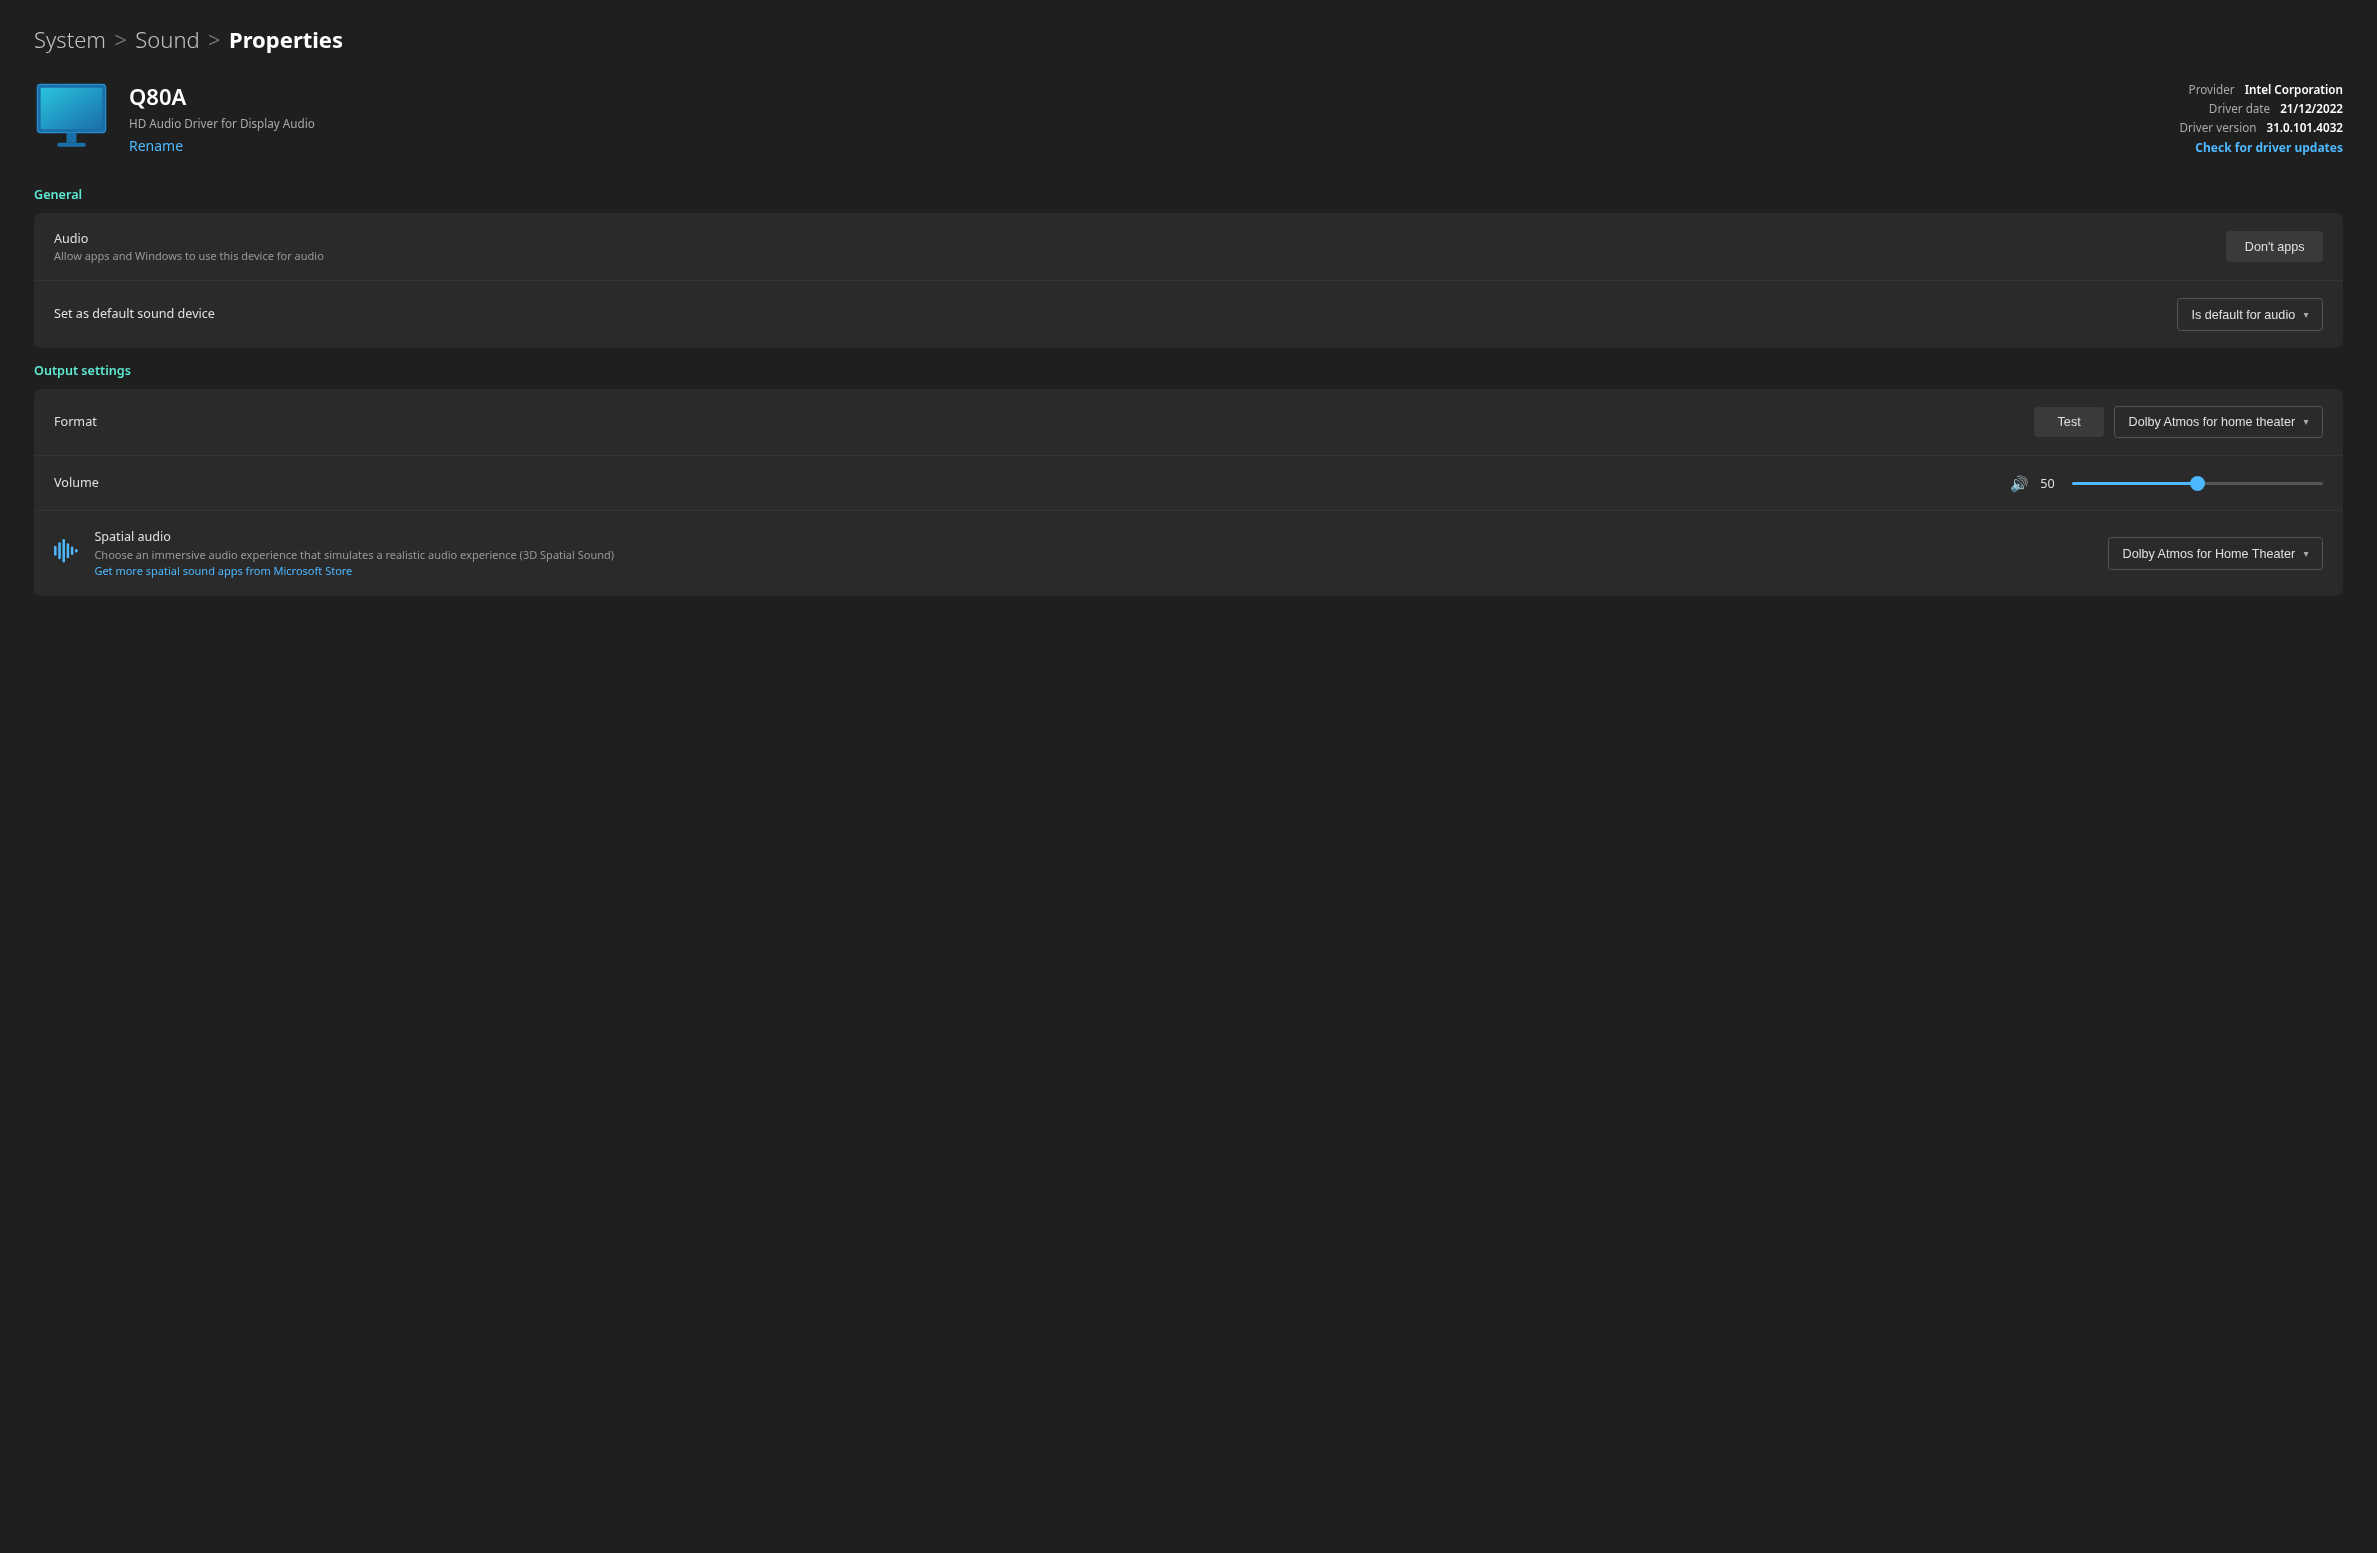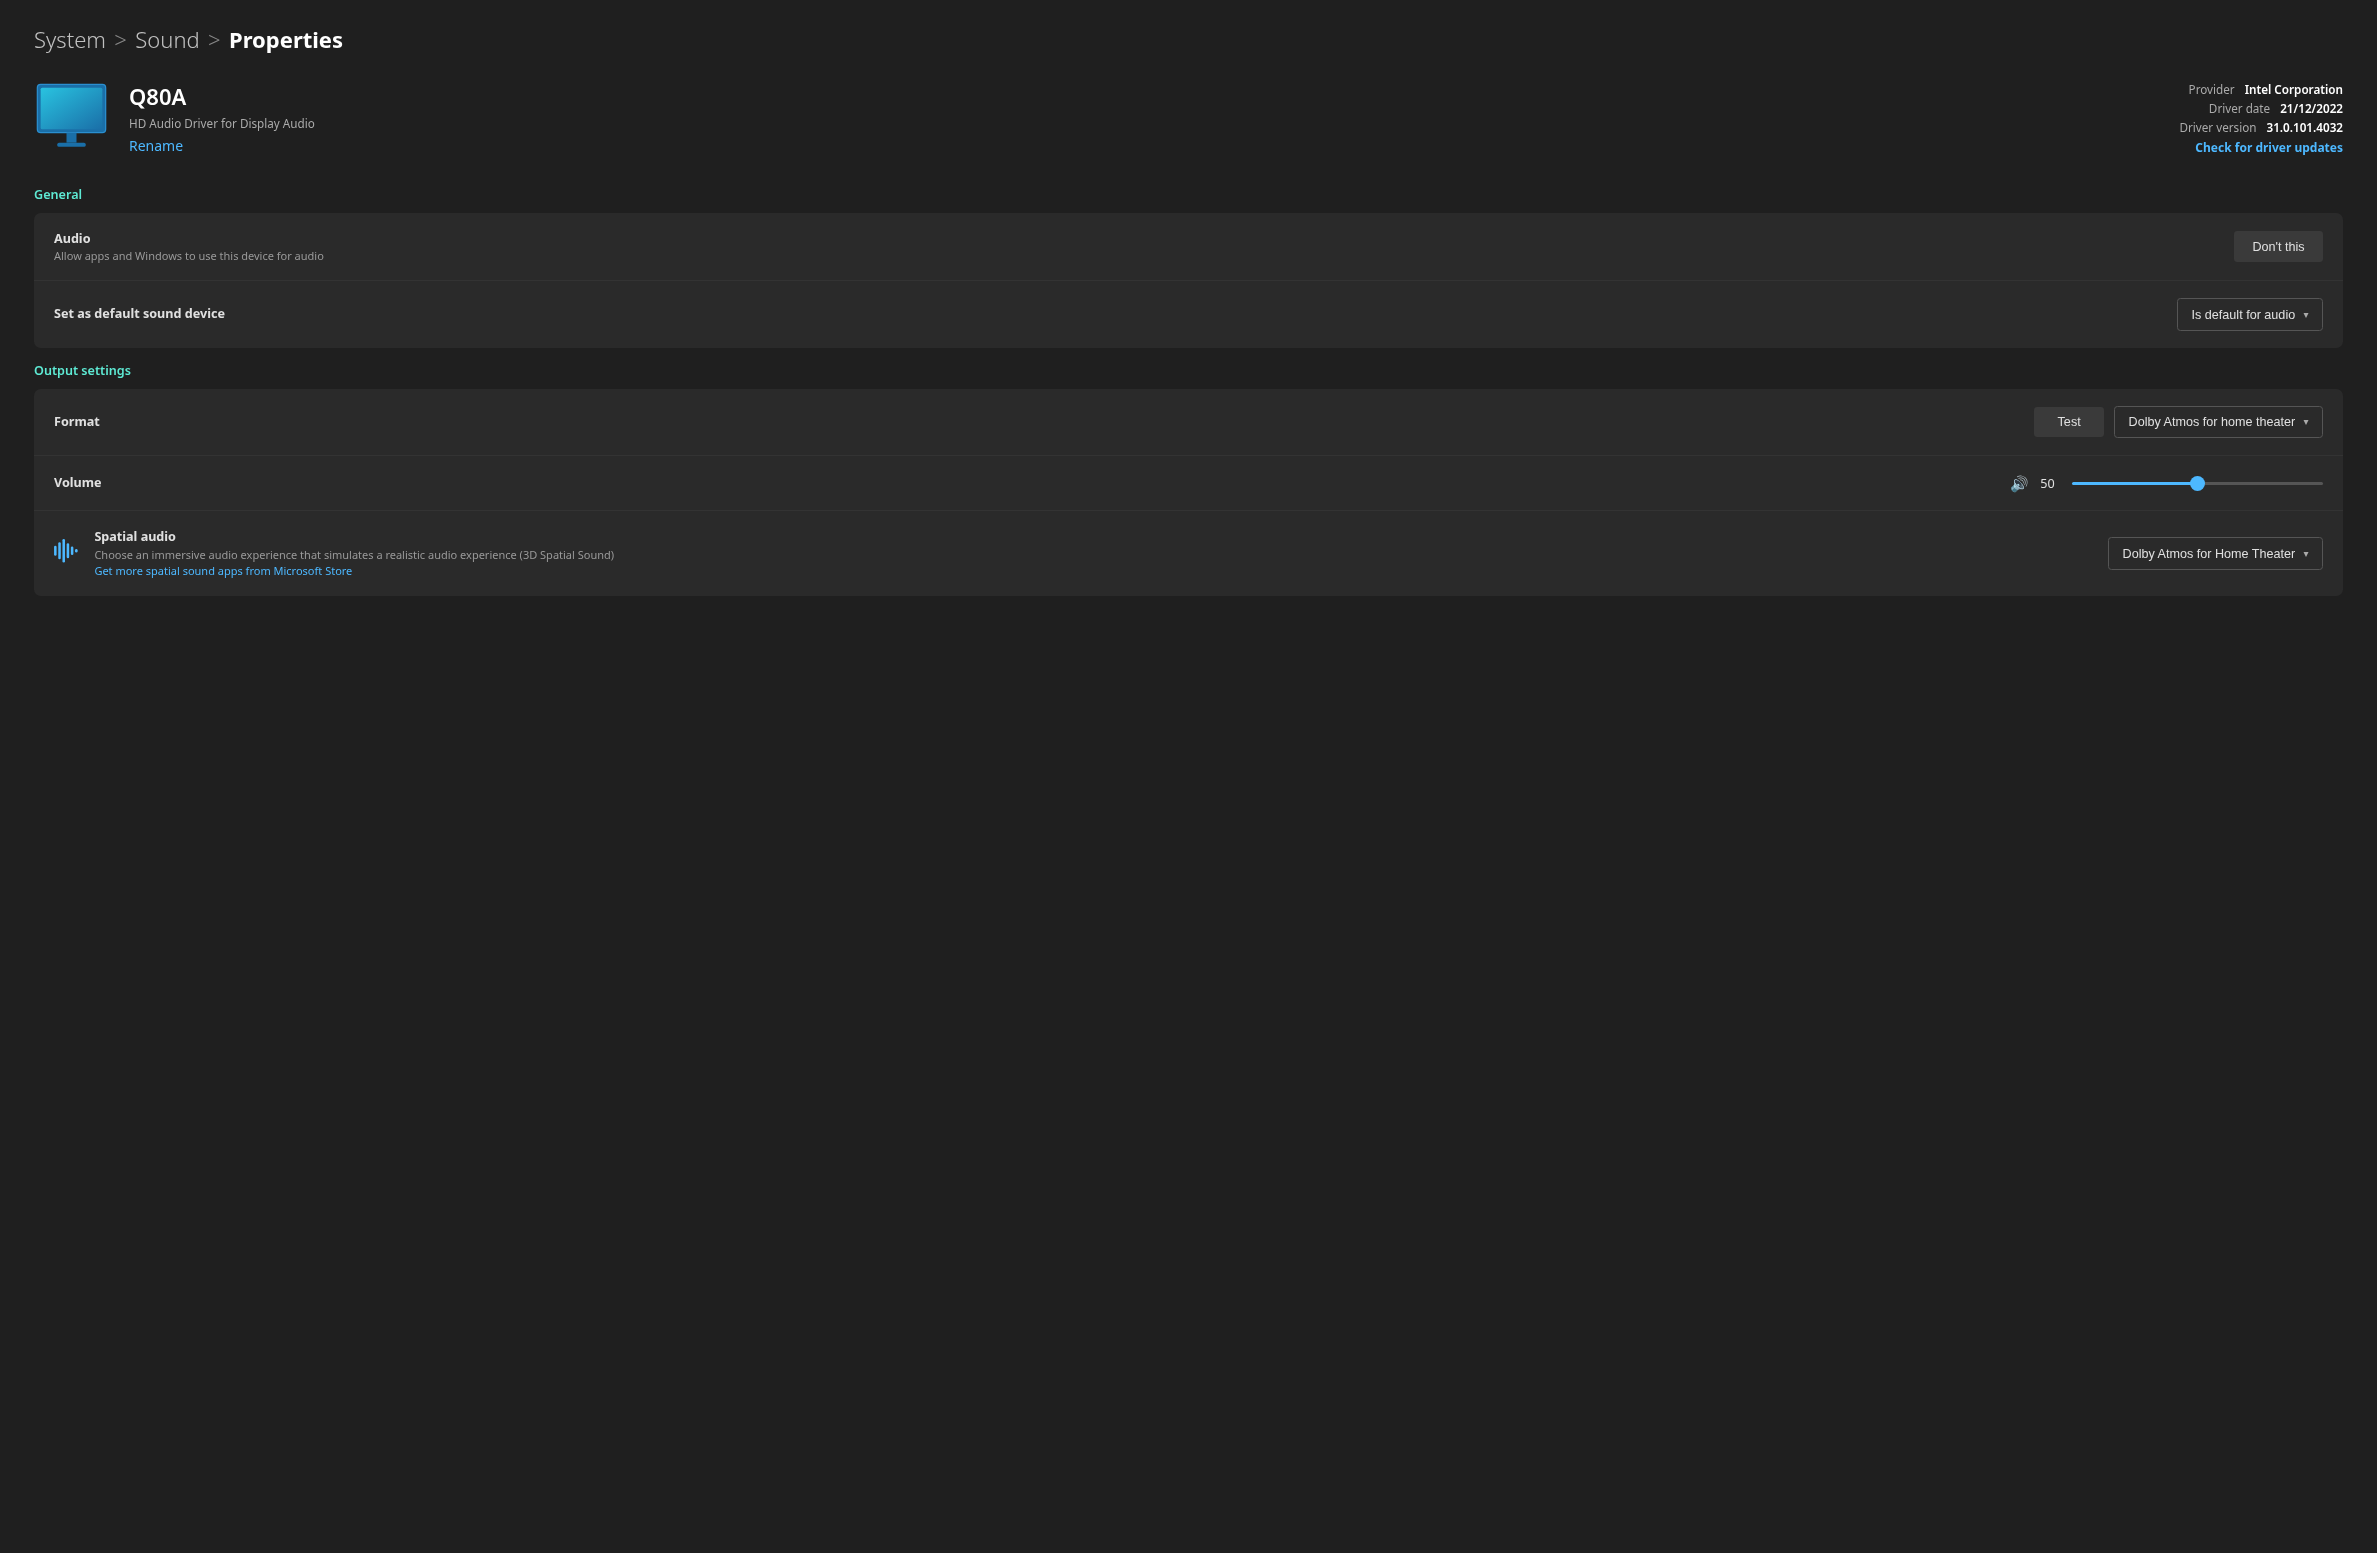--- a/index.html
+++ b/index.html
@@ -121,21 +121,21 @@
       justify-content: space-between;
       padding: 17px 20px;
       border-bottom: 0.8px solid #333;
     }
     .card-row:last-child {
       border-bottom: none;
     }
 
     .row-left h3 {
       font-size: 12.6px;
-      font-weight: 700;
+      font-weight: 400;
       color: #e0e0e0;
       margin-bottom: 1.7px;
     }
     .row-left p {
       font-size: 11px;
       color: #999;
     }
 
     
     .btn-dont-allow {
@@ -294,21 +294,21 @@
 
 <div class="section-gap">
   <div class="section-heading">General</div>
   <div class="card">
 
     <div class="card-row">
       <div class="row-left">
         <h3>Audio</h3>
         <p>Allow apps and Windows to use this device for audio</p>
       </div>
-      <button class="btn-dont-allow">Don't this</button>
+      <button class="btn-dont-allow">Don't apps</button>
     </div>
 
     <div class="card-row">
       <div class="row-left">
         <h3>Set as default sound device</h3>
       </div>
       <button class="dropdown-btn">
         <span>Is default for audio</span>
         <span class="chevron">▾</span>
       </button>

